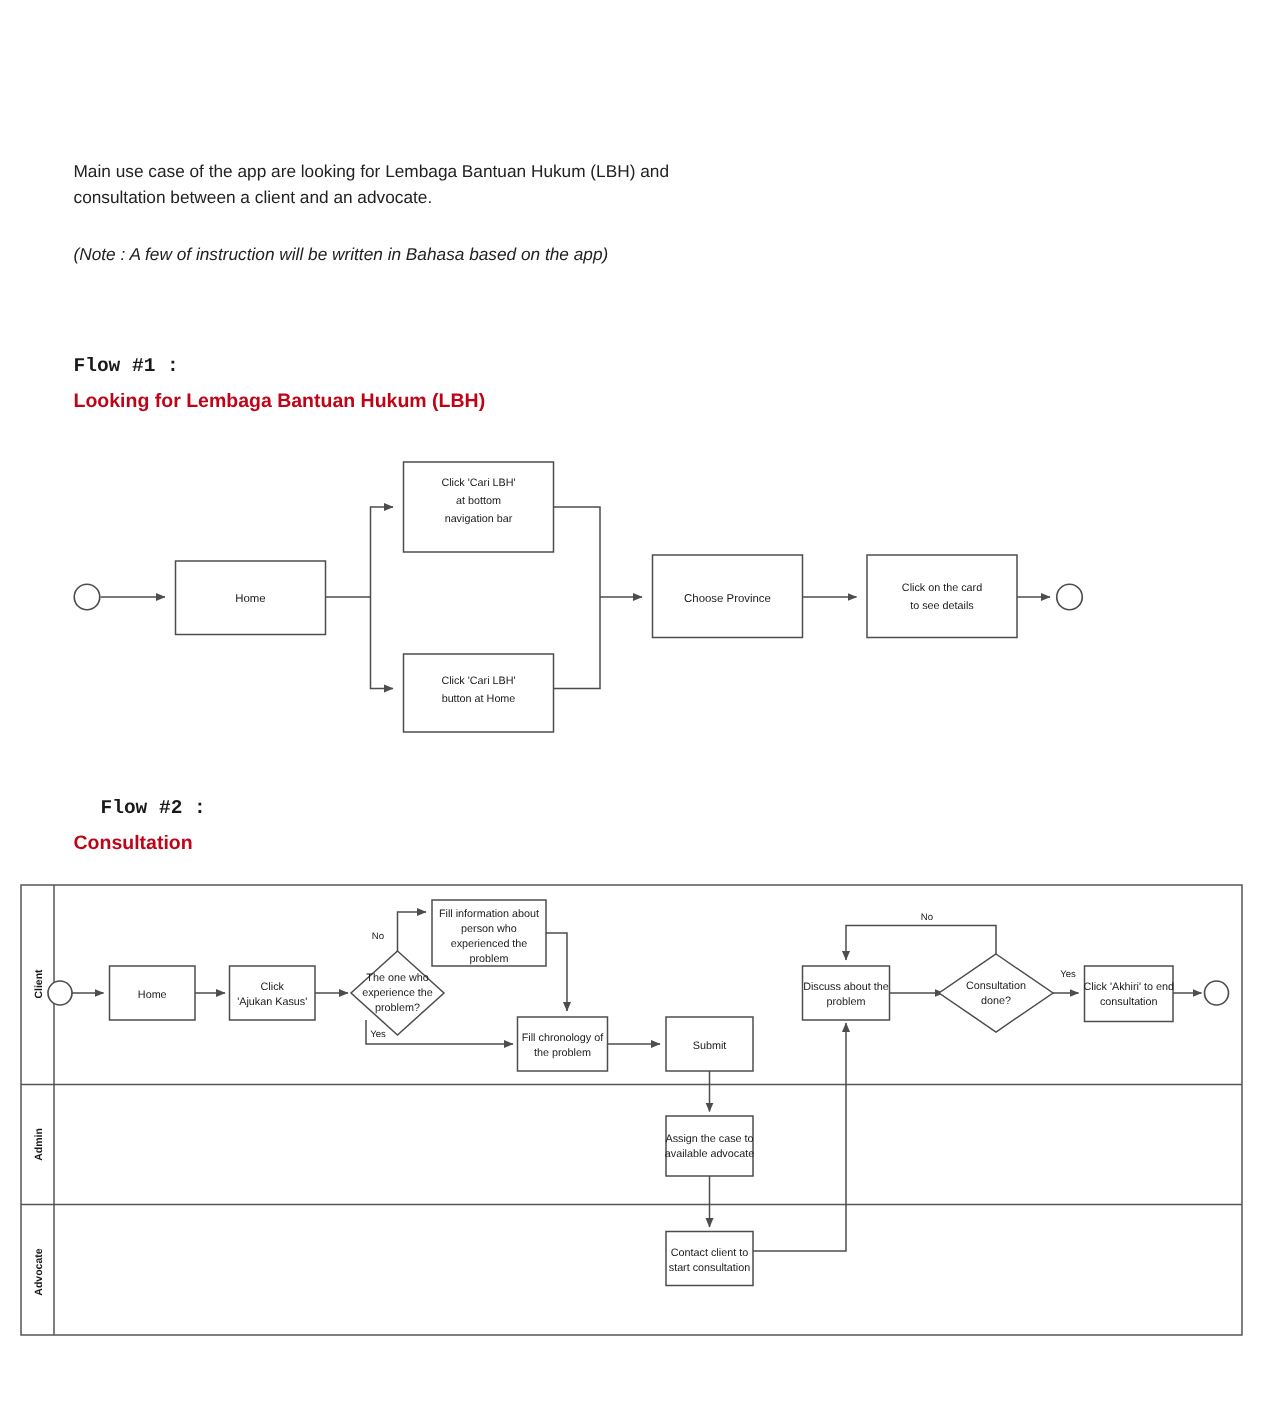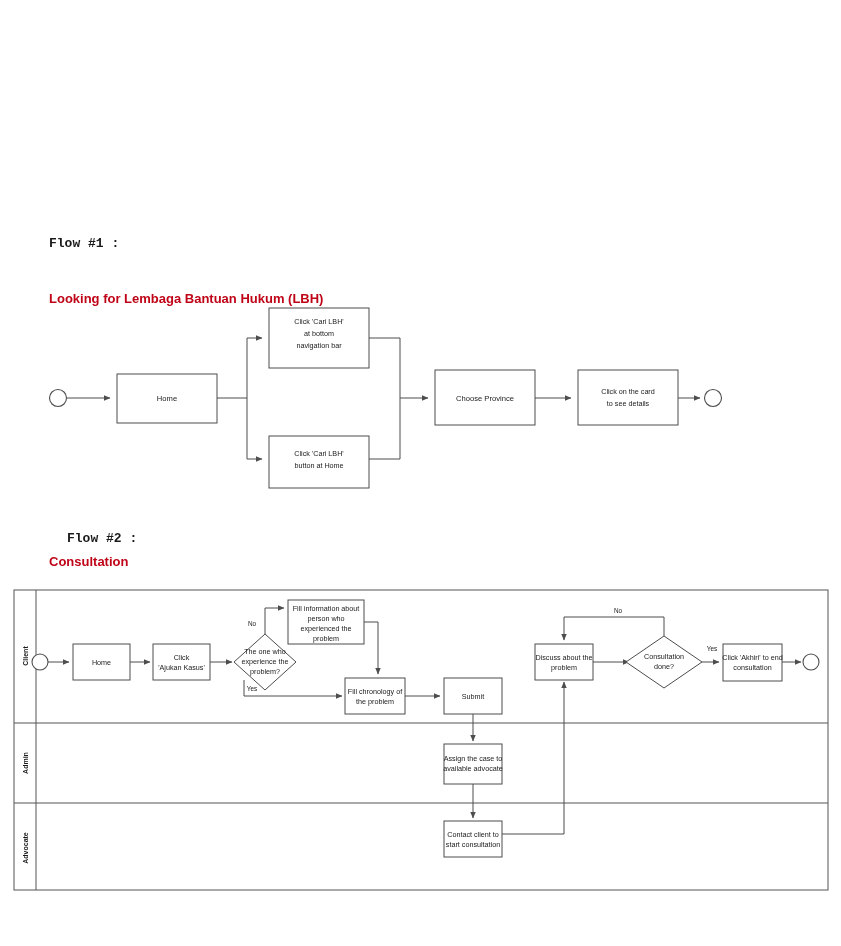--- a/index.html
+++ b/index.html
@@ -38,23 +38,25 @@
   .t1{font-size:7.2px;}
   .t-big{font-size:7.6px;}
   .t-lane{font-size:7px;font-weight:bold;}
   .t-yn{font-size:6.4px;fill:#1a1a1a;}
 </style>
 </head>
 <body>
 
 <div class="page">
 
+  <div class="intro">Main use case of the app are looking for Lembaga Bantuan Hukum (LBH) and consultation between a client and an advocate.</div>
+  <div class="note">(Note : A few of instruction will be written in Bahasa based on the app)</div>
 
   <div class="flow-label" style="left:49px;top:236px;">Flow #1 :</div>
-  <div class="flow-sub" style="left:49px;top:259px;margin-top:32px;">Looking for Lembaga Bantuan Hukum (LBH)</div>
+  <div class="flow-sub" style="left:49px;top:259px;">Looking for Lembaga Bantuan Hukum (LBH)</div>
 
   <svg id="svg1" width="700" height="200" style="left:40px;top:300px;" viewBox="0 0 700 200">
     <defs>
       <marker id="ar" markerWidth="7" markerHeight="7" refX="6" refY="3.1" orient="auto" markerUnits="userSpaceOnUse">
         <path d="M0,0.4 L6.4,3.1 L0,5.8 z" fill="#4d4d4d"></path>
       </marker>
     </defs>
 
     <circle class="cir" cx="18" cy="98" r="8.5"></circle>
 

